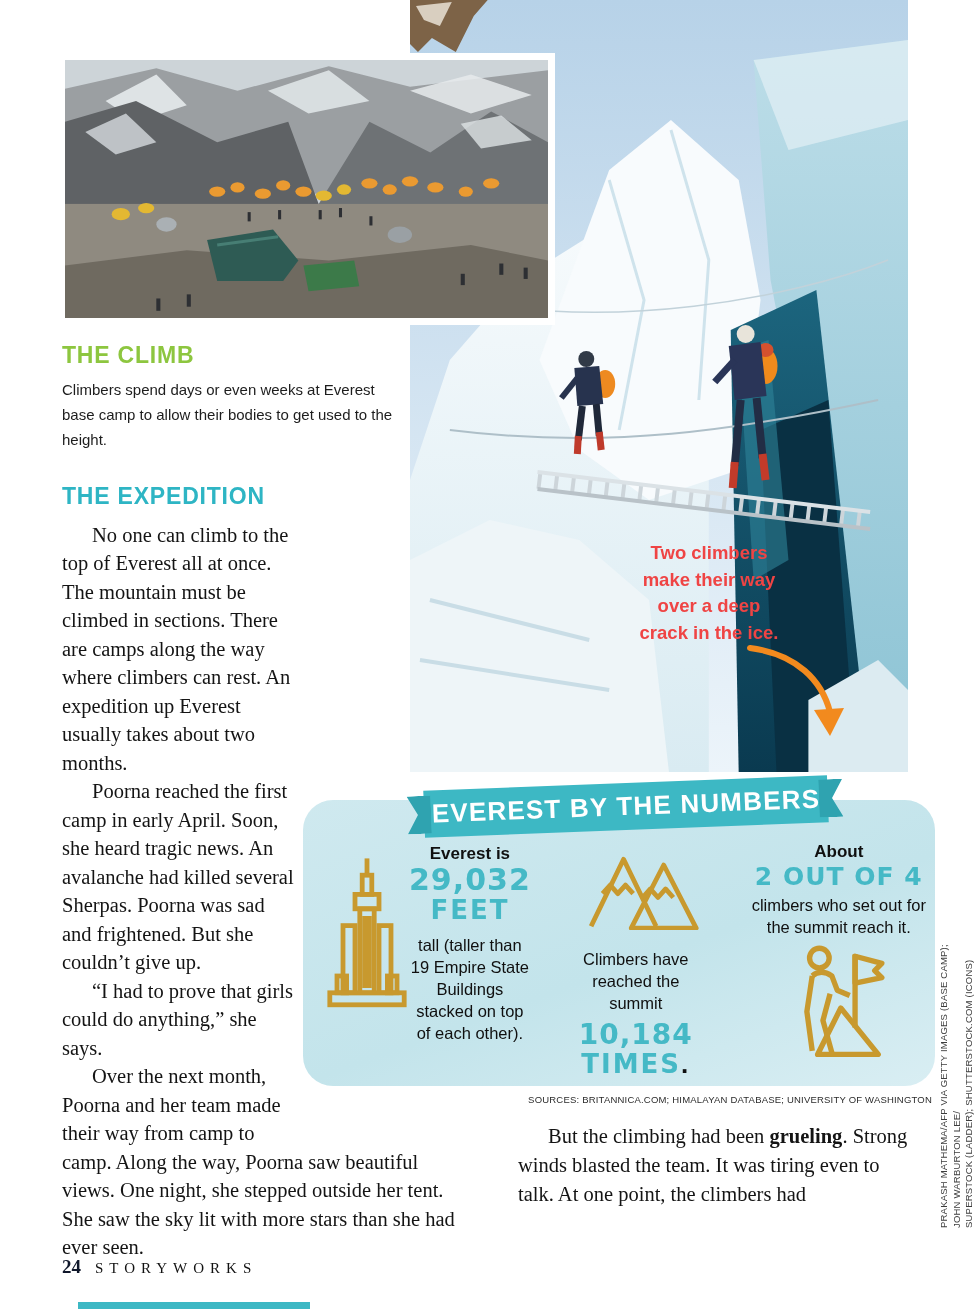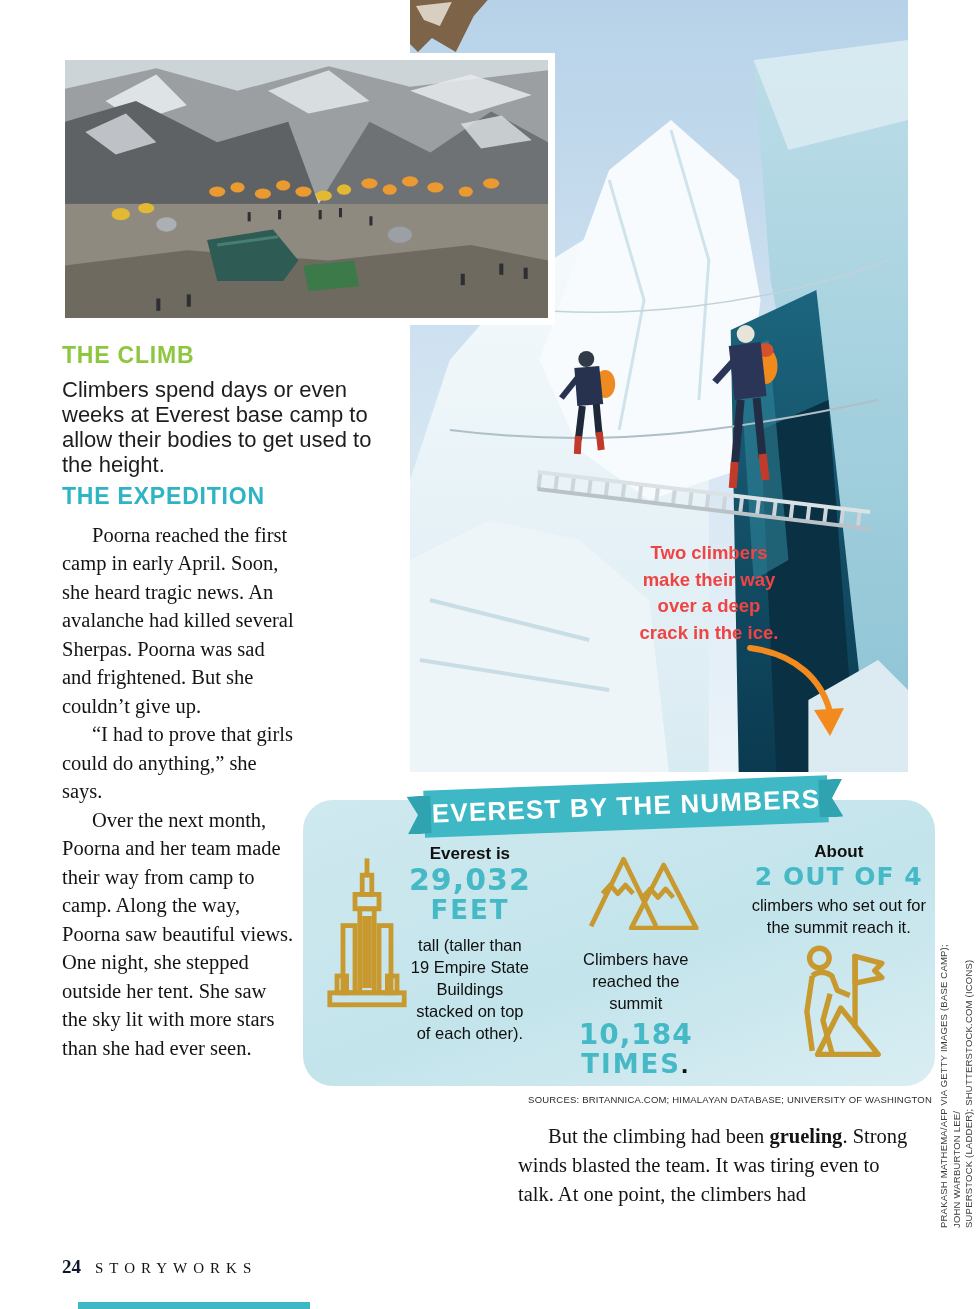--- a/index.html
+++ b/index.html
@@ -11,21 +11,21 @@
   .photo-right svg{display:block;width:100%;height:100%;}
   .photo-left{position:absolute;left:58px;top:53px;width:497px;height:272px;
               background:#ffffff;padding:7px;box-sizing:border-box;}
   .photo-left svg{display:block;width:100%;height:100%;}
 
   
   .slug{font-weight:bold;font-size:23px;letter-spacing:.8px;font-family:"Liberation Sans",sans-serif;}
   .slug.green{color:#8dc63f;}
   .slug.teal{color:#2eb5c4;}
   .caption-block{position:absolute;left:62px;top:342px;width:340px;}
-  .caption-text{margin-top:8px;font-size:22px;line-height:25px;color:#1d1d1d;width:332px;}
+  .caption-text{margin-top:8px;font-size:15px;line-height:25px;color:#1d1d1d;width:332px;}
 
   
   .body-col{position:absolute;left:62px;top:482px;width:398px;
             font-family:"Liberation Serif",serif;font-size:20.5px;line-height:28.5px;color:#141414;}
   .body-col .slug{margin-bottom:10px;display:block;}
   .body-col p{margin:0;text-indent:30px;}
   .wrap-spacer{float:right;width:164px;height:334px;margin-top:266px;}
   .right-col{position:absolute;left:518px;top:1122px;width:396px;
              font-family:"Liberation Serif",serif;font-size:20.5px;line-height:29px;color:#141414;}
   .right-col p{margin:0;text-indent:30px;}
@@ -202,20 +202,21 @@
 
   <div class="overlay-caption">Two climbers make their way over a deep crack in the ice.</div>
   <svg class="arrow-annotation" viewBox="0 0 112 102">
     <path d="M8,12 C55,18 80,45 88,76" stroke="#f28a1e" stroke-width="6" fill="none" stroke-linecap="round"></path>
     <polygon points="88,100 72,74 102,72" fill="#f28a1e"></polygon>
   </svg>
 
   <div class="body-col">
     <span class="slug teal">THE EXPEDITION</span>
     <div class="wrap-spacer"></div>
+    <p>No one can climb to the top of Everest all at once. The mountain must be climbed in sections. There are camps along the way where climbers can rest. An expedition up Everest usually takes about two months.</p>
     <p>Poorna reached the first camp in early April. Soon, she heard tragic news. An avalanche had killed several Sherpas. Poorna was sad and frightened. But she couldn’t give up.</p>
     <p>“I had to prove that girls could do anything,” she says.</p>
     <p>Over the next month, Poorna and her team made their way from camp to camp. Along the way, Poorna saw beautiful views. One night, she stepped outside her tent. She saw the sky lit with more stars than she had ever seen.</p>
   </div>
 
   <div class="info-banner">
     <span>EVEREST BY THE NUMBERS</span>
   </div>
   <div class="info-box">
     <div class="info-col col1">

